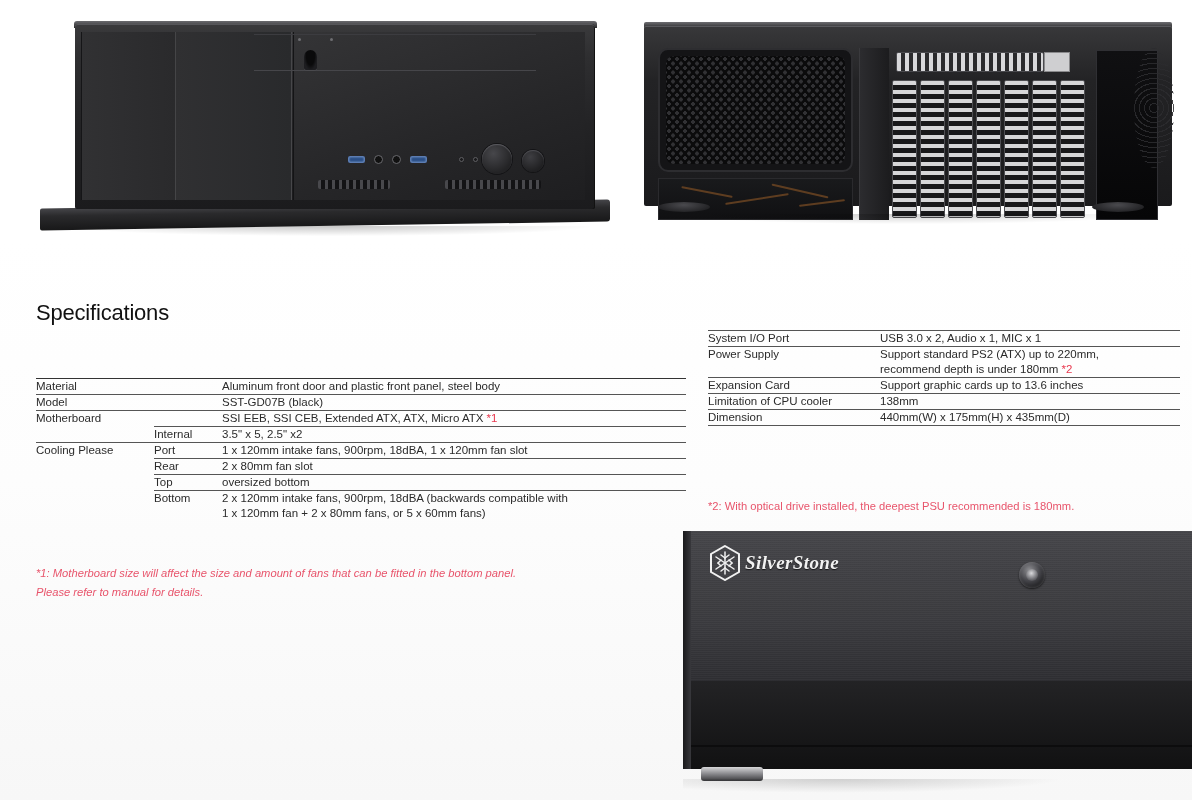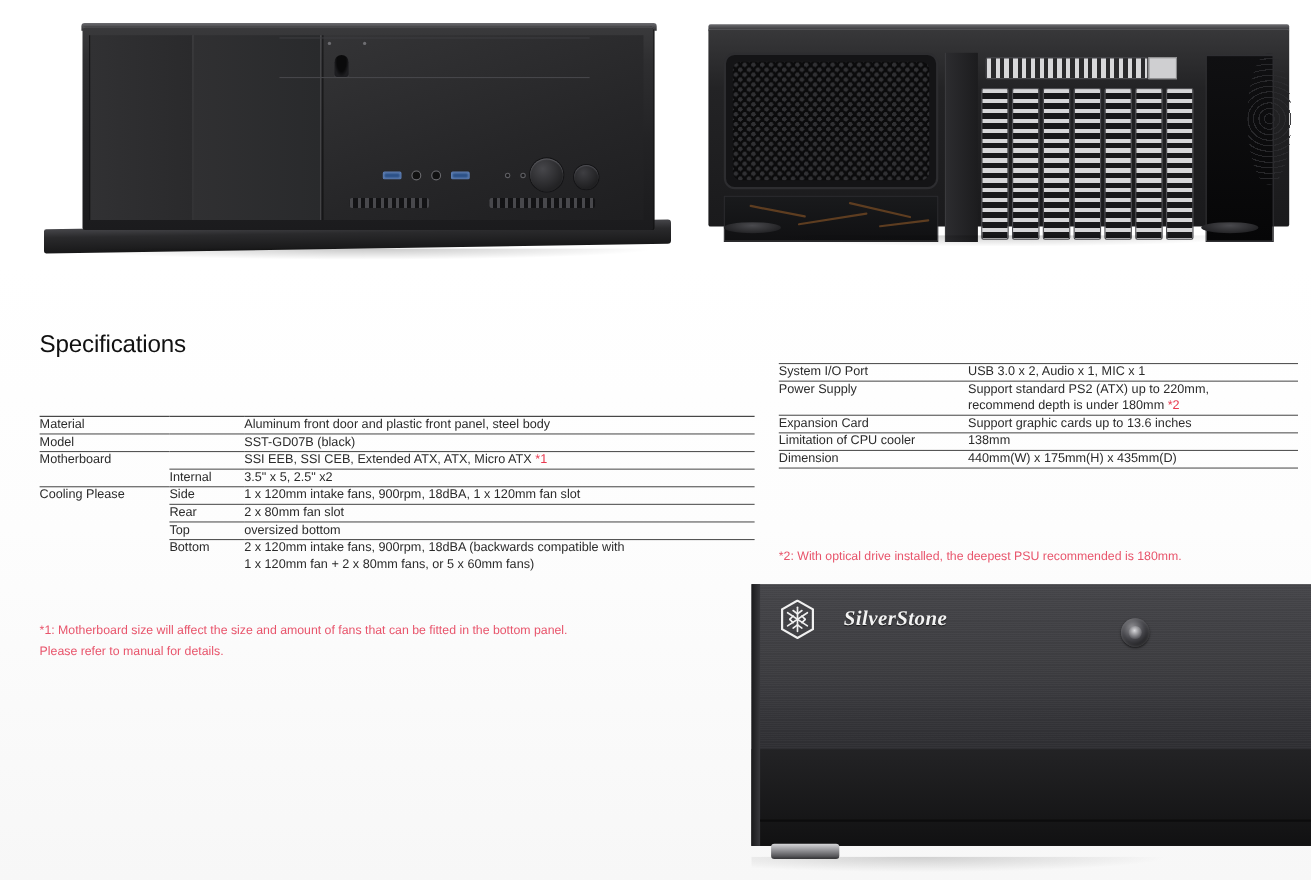--- a/index.html
+++ b/index.html
@@ -151,21 +151,21 @@
       repeating-linear-gradient(180deg, rgba(255,255,255,.022) 0 1px, rgba(0,0,0,.022) 1px 2px),
       linear-gradient(180deg,#46464a 0%,#3b3b3f 38%,#2f2f33 62%,#202022 100%);
   }
   .pb-lowerband {
     position:absolute; left:0; top:150px; width:509px; height:88px;
     background: linear-gradient(180deg,#232325,#111112);
   }
   .pb-leftedge { position:absolute; left:0; top:0; width:8px; height:238px;
     background: linear-gradient(90deg,#1a1a1c,#38383c); }
   .pb-seam { position:absolute; left:8px; top:214px; width:501px; height:2px; background:#0c0c0d; }
-  .pb-logo { position:absolute; left:26px; top:14px; display:flex; align-items:center; gap:26px; }
+  .pb-logo { position:absolute; left:26px; top:14px; display:flex; align-items:center; gap:4px; }
   .pb-hex { width:32px; height:36px; position:relative; }
   .pb-hex svg { display:block; }
   .pb-wordmark {
     color:#f2f2f2; font-family:"Liberation Serif", serif; font-style:italic; font-weight:bold;
     font-size:19px; letter-spacing:.4px; white-space:nowrap;
     text-shadow: 0 1px 1px rgba(0,0,0,.7);
   }
   .pb-lock {
     position:absolute; left:336px; top:31px; width:26px; height:26px; border-radius:50%;
     background: radial-gradient(circle at 40% 32%, #8e8e92 0%, #45454a 45%, #1b1b1d 78%);
@@ -193,21 +193,21 @@
   .cell { padding:4.5px 0 4.5px 0; line-height:15px; }
   .lbl { width:118px; }
   .sub { width:68px; }
   .red { color:#e8394f; }
   .footnote {
     position:absolute; font-size:11.2px; color:#e8546b; line-height:19px;
   }
 
   #table-left { left:36px; top:334px; width:650px;margin-top:44px; }
   #table-right { left:708px; top:330px; width:472px; }
-  #footnote-left { left:36px; top:564px; width:660px; }
+  #footnote-left { left:36px; top:564px; width:660px;font-style:italic; }
   #footnote-right { left:708px; top:497px; width:480px; }
 </style>
 </head>
 <body>
 
 <div id="page">
 
   <div class="photo" id="photo-front">
     <div class="pf-topedge"></div>
     <div class="pf-base"></div>
@@ -288,21 +288,21 @@
         <td class="cell sub rowline"></td>
         <td class="cell rowline"><span>SSI EEB, SSI CEB, Extended ATX, ATX, Micro ATX </span><span class="red">*1</span></td>
       </tr>
       <tr>
         <td class="cell lbl"></td>
         <td class="cell sub rowline">Internal</td>
         <td class="cell rowline"><span>3.5" x 5, 2.5" x2</span></td>
       </tr>
       <tr>
         <td class="cell lbl rowline">Cooling Please</td>
-        <td class="cell sub rowline">Side</td>
+        <td class="cell sub rowline">Port</td>
         <td class="cell rowline"><span>1 x 120mm intake fans, 900rpm, 18dBA, 1 x 120mm fan slot</span></td>
       </tr>
       <tr>
         <td class="cell lbl"></td>
         <td class="cell sub rowline">Rear</td>
         <td class="cell rowline"><span>2 x 80mm fan slot</span></td>
       </tr>
       <tr>
         <td class="cell lbl"></td>
         <td class="cell sub rowline">Top</td>

